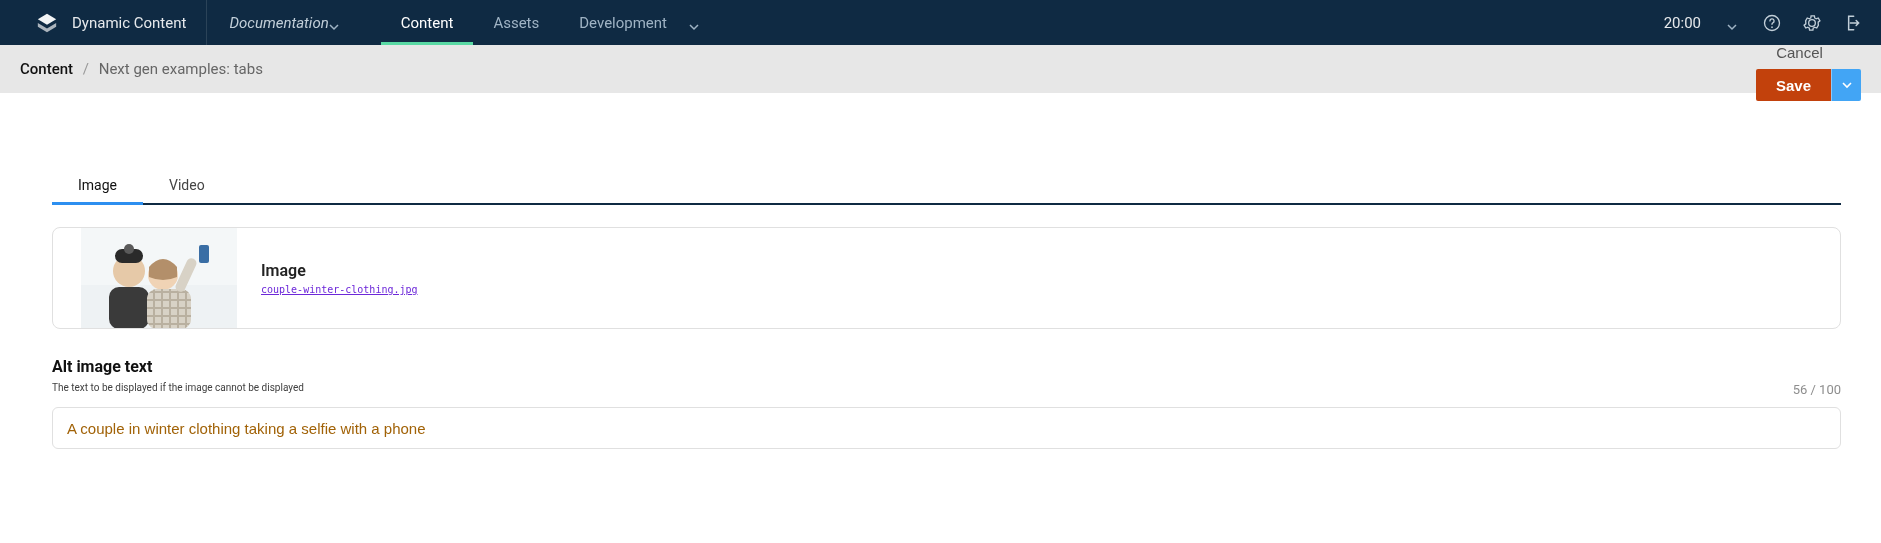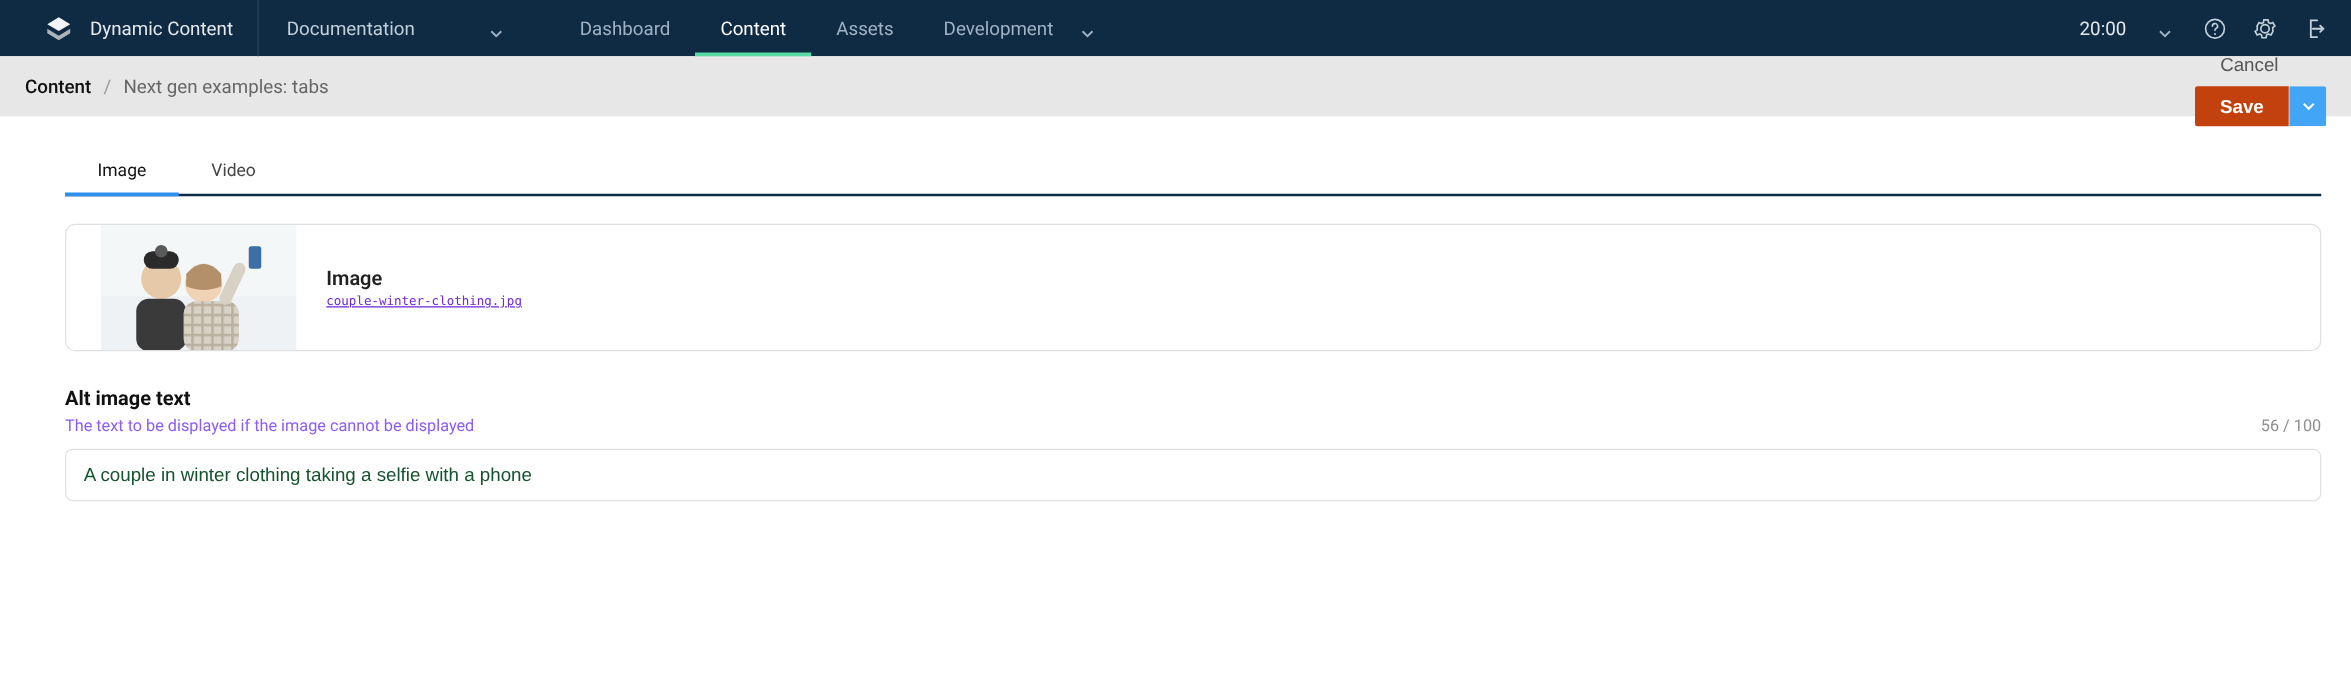--- a/index.html
+++ b/index.html
@@ -34,21 +34,21 @@
     font-weight: 400;
   }
   .doc-drop {
     display: flex;
     align-items: center;
     padding: 0 22px;
     height: 100%;
     color: #c2cfd9;
     font-size: 15px;
     cursor: pointer;
-    gap: 60px;
+    font-style: italic;
   }
   .chev {
     width: 10px; height: 10px;
     display: inline-block;
   }
   .topnav {
     display: flex;
     margin-left: 20px;
     height: 100%;
   }
@@ -150,21 +150,22 @@
     border: none;
     border-left: 1px solid rgba(255,255,255,0.4);
     height: 32px;
     width: 30px;
     display: flex; align-items: center; justify-content: center;
     cursor: pointer;
     border-radius: 0 2px 2px 0;
   }
 
   .content {
-    padding: 28px 24px 40px 52px;
+    padding: 28px 40px 40px 52px;
+    margin-top: 48px;
   }
 
   .tabs {
     display: flex;
     border-bottom: 2px solid #0f2a43;
     width: 100%;
   }
   .tab {
     padding: 8px 26px 10px;
     font-size: 14px;
@@ -226,36 +227,36 @@
     font-size: 16px;
     font-weight: 700;
     color: #111;
   }
   .field-help-row {
     display: flex;
     justify-content: space-between;
     margin-top: 6px;
   }
   .field-help {
-    font-size: 13px;
-    color: #8b5cf6;
+    font-size: 10px;
+    color: #404040;
   }
   .field-counter {
     font-size: 13px;
     color: #8e8e8e;
   }
   .field-input {
     width: 100%;
     margin-top: 10px;
     height: 42px;
     border: 1px solid #e0e0e0;
     border-radius: 6px;
     padding: 0 14px;
     font-size: 15px;
-    color: #14532d;
+    color: #a16207;
     outline: none;
   }
 </style>
 </head>
 <body>
 
 <div class="topbar">
   <div class="topbar-left">
     <span class="logo">
       <svg viewBox="0 0 24 24">
@@ -271,23 +272,20 @@
   <div class="doc-drop">
     <span>Documentation</span>
     <span class="chev">
       <svg viewBox="0 0 10 10">
           <path d="M1 3 L5 7 L9 3" fill="none" stroke="#9fb3c4" stroke-width="1.5"></path>
         </svg>
     </span>
   </div>
 
   <div class="topnav">
-    <div class="topnav-item">
-      <span>Dashboard</span>
-    </div>
     <div class="topnav-item active">
       <span>Content</span>
     </div>
     <div class="topnav-item">
       <span>Assets</span>
     </div>
     <div class="topnav-item">
       <span>Development</span>
       <span class="chev chev-wrap">
         <svg viewBox="0 0 10 10">

